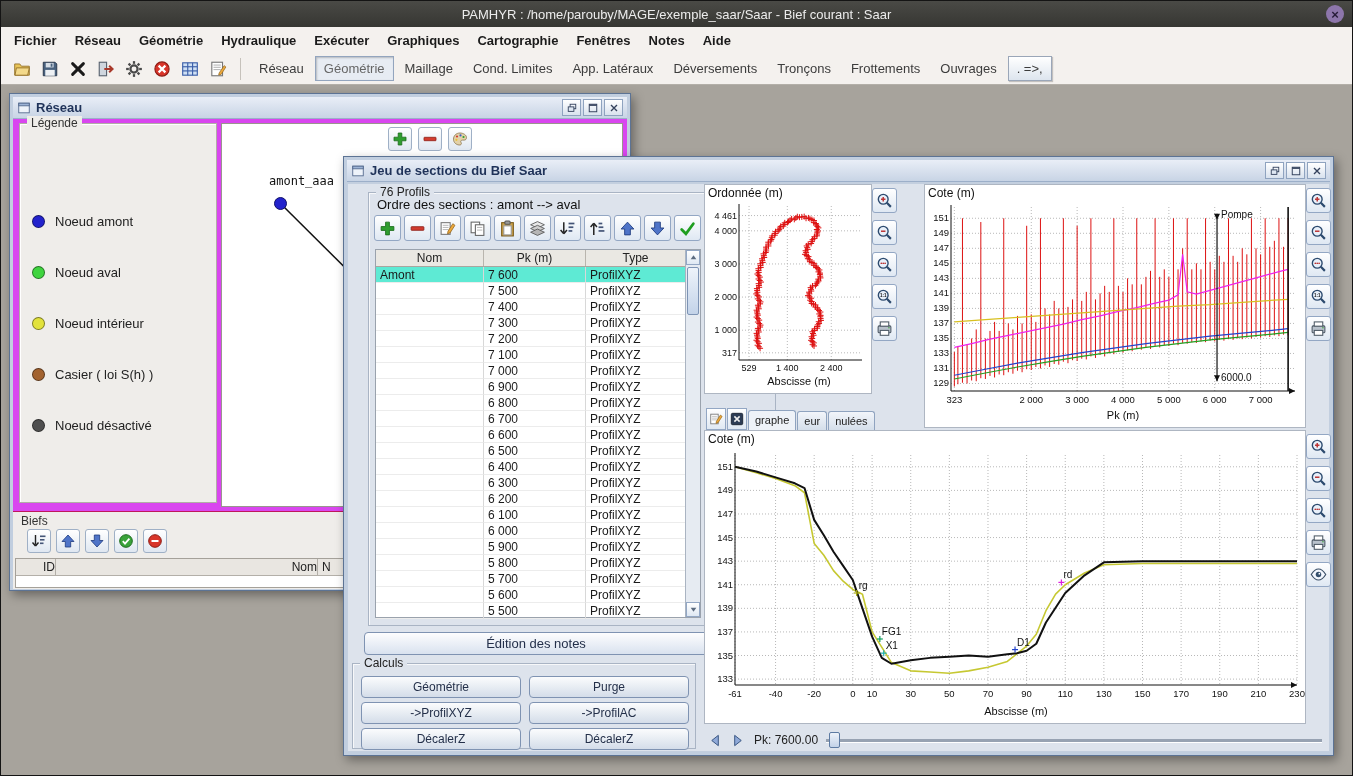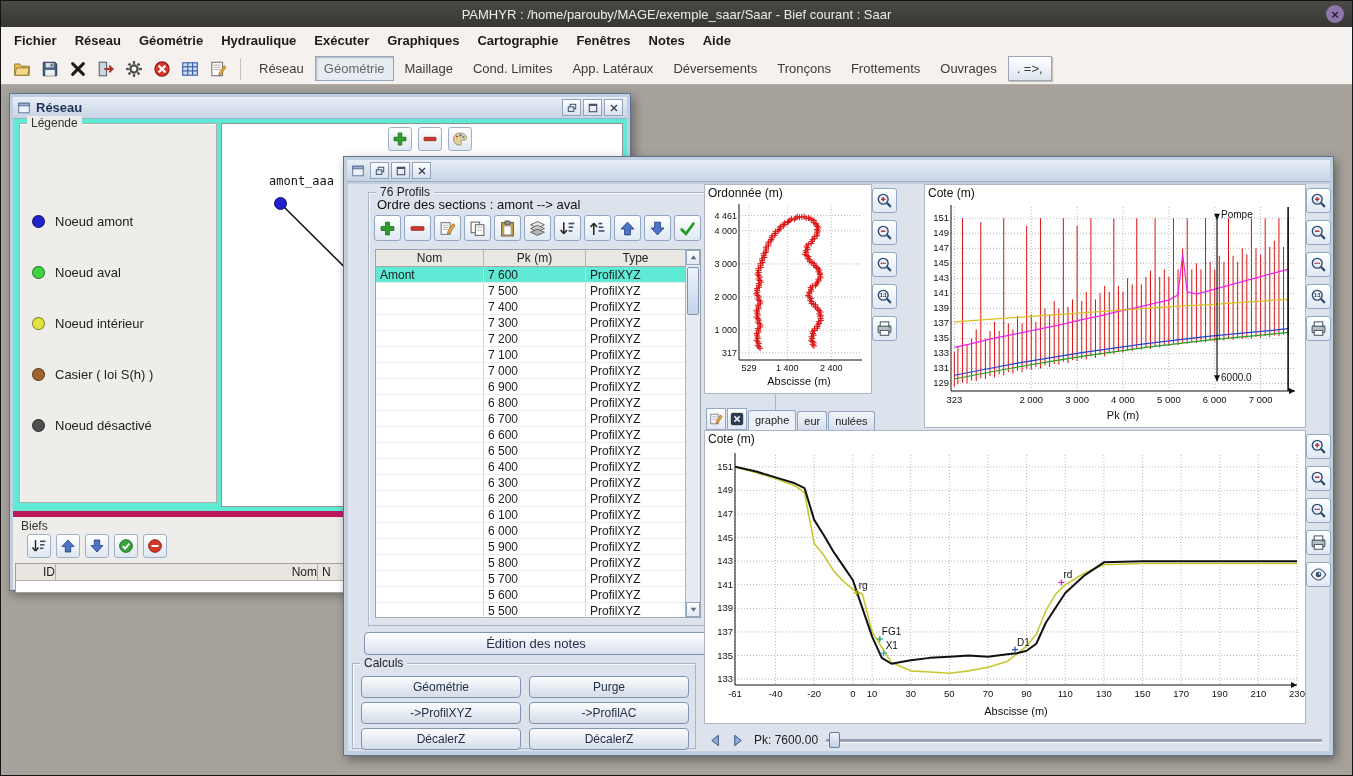--- a/index.html
+++ b/index.html
@@ -21,32 +21,32 @@
   .mdi{position:absolute;top:84px;left:0;right:0;bottom:0;background:#a7a39c;}
   
   .iframe{position:absolute;background:#c3cfdf;border:1px solid #5c7394;box-shadow:inset 0 0 0 3px #c1cedf,3px 4px 10px rgba(0,0,0,.38);}
   .if-title{position:absolute;top:3px;left:3px;right:3px;height:22px;background:linear-gradient(#e9eef7,#c8d4e5);display:flex;align-items:center;padding:0 4px;gap:5px;border-bottom:1px solid #9cafc9;}
   .if-title .t{font-size:13px;font-weight:bold;color:#1f3259;flex:1;white-space:nowrap;overflow:hidden;}
   .if-btns{display:flex;gap:2px;}
   .if-btn{width:19px;height:17px;border:1px solid #8fa3bf;background:linear-gradient(#ffffff,#d9e2ee);display:flex;align-items:center;justify-content:center;padding:0;}
   .if-btn .ic{width:12px;height:12px;}
   .ic{display:block;}
   
-  .reseau-content{position:absolute;top:25px;left:3px;right:3px;bottom:3px;background:#5eead4;}
+  .reseau-content{position:absolute;top:25px;left:3px;right:3px;bottom:3px;background:#d946ef;}
   .legend-panel{position:absolute;left:6px;top:4px;width:198px;height:380px;border:1px solid #b1ada6;box-shadow:inset 1px 1px 0 #ffffff;background:#efedea;}
   .glabel{position:absolute;top:-8px;left:7px;background:inherit;padding:0 4px;font-size:12px;color:#333;}
   .legend-item{position:absolute;left:12px;display:flex;align-items:center;gap:10px;font-size:13px;color:#222;}
   .dot{width:13px;height:13px;border-radius:50%;border:1px solid rgba(0,0,0,.45);flex:none;}
   .rcanvas{position:absolute;left:208px;top:4px;width:402px;height:384px;background:#ffffff;border:1px solid #99958e;overflow:hidden;}
   .rc-toolbar{position:absolute;left:166px;top:3px;display:flex;gap:6px;}
   .rc-btn{width:24px;height:24px;border:1px solid #9fb0c6;background:linear-gradient(#ffffff,#dfe7f1);border-radius:3px;display:flex;align-items:center;justify-content:center;padding:0;}
   .rc-btn .ic{width:16px;height:16px;}
   .rnode{position:absolute;left:52px;top:73px;width:13px;height:13px;border-radius:50%;background:#2222cc;border:1px solid #10106a;}
   .rnode-label{position:absolute;left:47px;top:50px;font-family:"DejaVu Sans Mono",monospace;font-size:12px;color:#111;}
-  .biefs{position:absolute;left:0;top:392px;width:100%;height:78px;background:#efedea;border-top:6px solid #be185d;}
+  .biefs{position:absolute;left:0;top:392px;width:100%;height:78px;background:#efedea;border-top:1px solid #be185d;}
   .biefs-label{position:absolute;left:8px;top:2px;font-size:12px;color:#333;}
   .biefs-toolbar{position:absolute;left:14px;top:17px;display:flex;gap:5px;}
   .biefs-table{position:absolute;left:2px;top:46px;right:2px;height:30px;background:#fff;border:1px solid #a5a19a;}
   .biefs-head{display:flex;height:17px;background:#e9e6e1;border-bottom:1px solid #b3afa8;}
   .bh-cell{font-size:12px;color:#222;text-align:right;border-right:1px solid #b3afa8;line-height:16px;overflow:hidden;}
   .bh-cell:nth-child(1){width:40px;}
   .bh-cell:nth-child(2){width:262px;}
   .bh-cell:nth-child(3){flex:1;text-align:left;padding-left:4px;}
   
   .dlg-content{position:absolute;top:27px;left:4px;right:4px;bottom:4px;background:#dde3ec;}
@@ -469,20 +469,21 @@
           </div>
         </div>
       </div>
     </div>
 
     <div class="iframe" style="left:342px;top:71px;width:991px;height:600px;z-index:5;">
       <div class="if-title">
         <svg class="ic" style="width:14px;height:14px;" viewBox="0 0 16 16">
             <use href="#sym-win-icon"></use>
           </svg>
+        <span class="t">Jeu de sections du Bief Saar</span>
         <span class="if-btns" id="dialog-controls">
             <button class="if-btn">
               <svg viewBox="0 0 16 16" class="ic">
                 <use href="#sym-win-restore"></use>
               </svg>
             </button>
             <button class="if-btn">
               <svg viewBox="0 0 16 16" class="ic">
                 <use href="#sym-win-max"></use>
               </svg>

